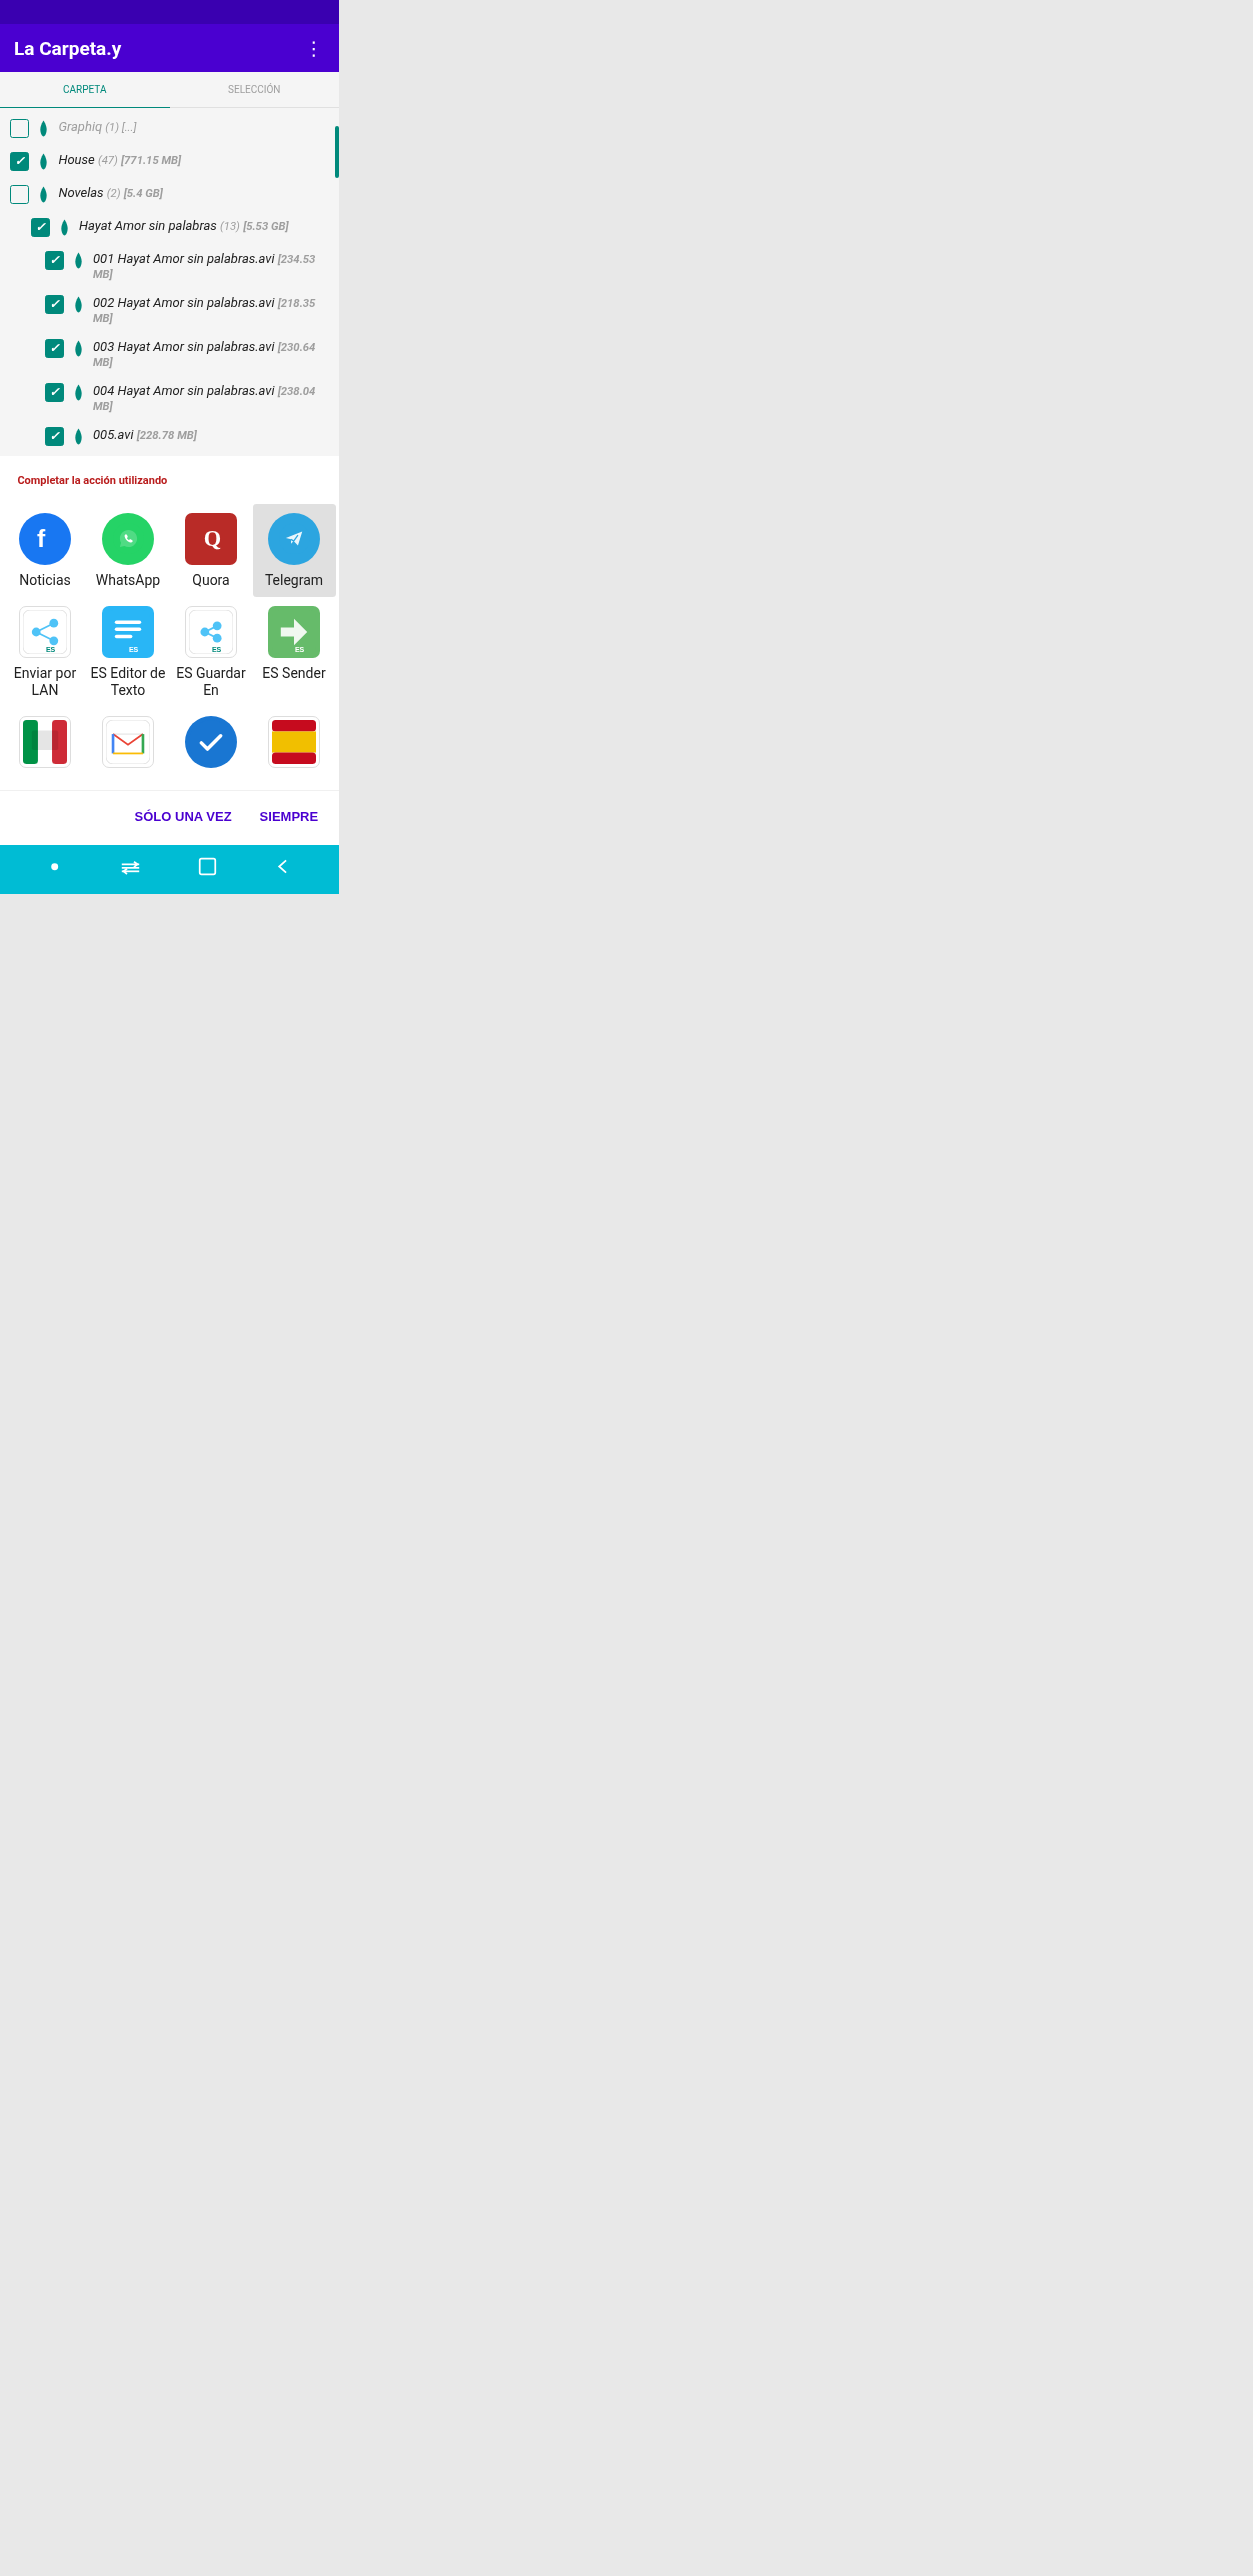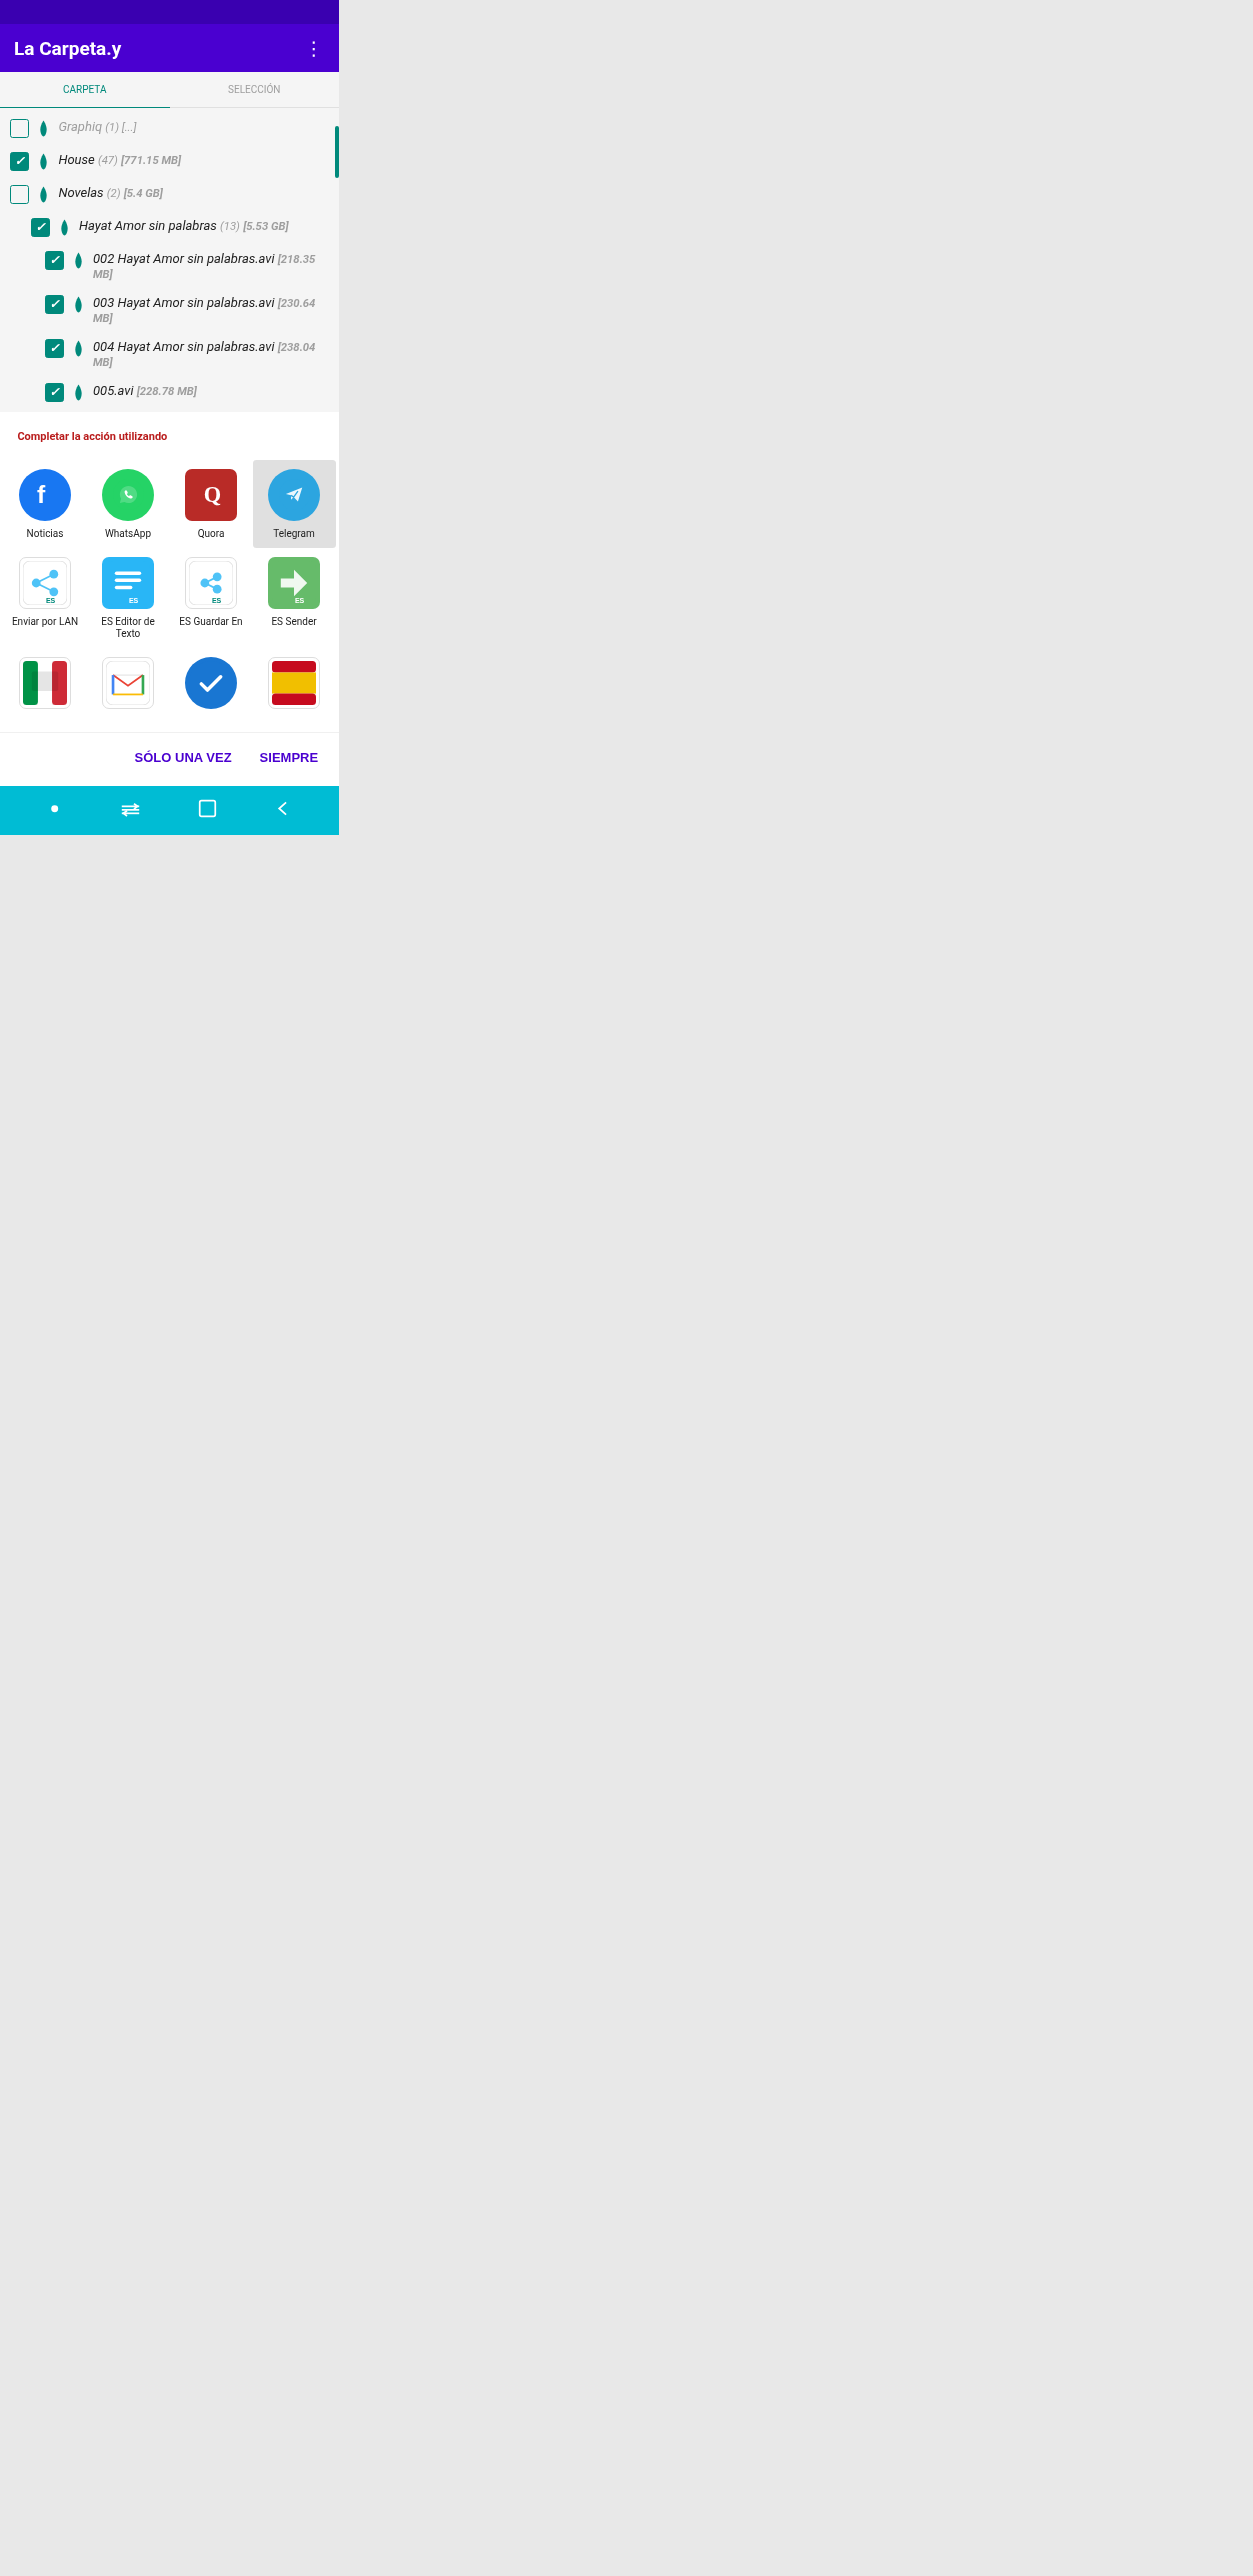--- a/index.html
+++ b/index.html
@@ -183,21 +183,21 @@
     .app-icon.es-share { background: white; border-radius: 7px; border: 0.9px solid #ddd; }
     .app-icon.es-editor { background: #29b6f6; border-radius: 7px; }
     .app-icon.es-save { background: white; border-radius: 7px; border: 0.9px solid #ddd; }
     .app-icon.es-sender { background: #66bb6a; border-radius: 7px; }
     .app-icon.italian { background: white; border-radius: 7px; border: 0.9px solid #ddd; }
     .app-icon.gmail { background: white; border-radius: 7px; border: 0.9px solid #ddd; }
     .app-icon.tasks { background: #1976d2; border-radius: 50%; }
     .app-icon.spanish { background: white; border-radius: 7px; border: 0.9px solid #ddd; }
 
     .app-label {
-      font-size: 10px;
+      font-size: 14px;
       color: #212121;
       text-align: center;
       line-height: 1.2;
     }
 
     
     .sheet-actions {
       display: flex;
       justify-content: flex-end;
       gap: 21px;
@@ -288,20 +288,27 @@
   </div>
 
   <div class="file-item indent1">
     <div class="checkbox checked"></div>
     <svg class="drop-shape" viewBox="0 0 24 24">
       <path d="M12 2 C12 2 8 8 8 13 C8 18 10 22 12 22 C14 22 16 18 16 13 C16 8 12 2 12 2Z" fill="#00897b"></path>
     </svg>
     <span class="file-name">Hayat Amor sin palabras <span class="count">(13)</span> <span class="size">[5.53 GB]</span></span>
   </div>
 
+  <div class="file-item indent2">
+    <div class="checkbox checked"></div>
+    <svg class="drop-shape" viewBox="0 0 24 24">
+      <path d="M12 2 C12 2 8 8 8 13 C8 18 10 22 12 22 C14 22 16 18 16 13 C16 8 12 2 12 2Z" fill="#00897b"></path>
+    </svg>
+    <span class="file-name">001 Hayat Amor sin palabras.avi <span class="size">[234.53 MB]</span></span>
+  </div>
 
   <div class="file-item indent2">
     <div class="checkbox checked"></div>
     <svg class="drop-shape" viewBox="0 0 24 24">
       <path d="M12 2 C12 2 8 8 8 13 C8 18 10 22 12 22 C14 22 16 18 16 13 C16 8 12 2 12 2Z" fill="#00897b"></path>
     </svg>
     <span class="file-name">002 Hayat Amor sin palabras.avi <span class="size">[218.35 MB]</span></span>
   </div>
 
   <div class="file-item indent2">

